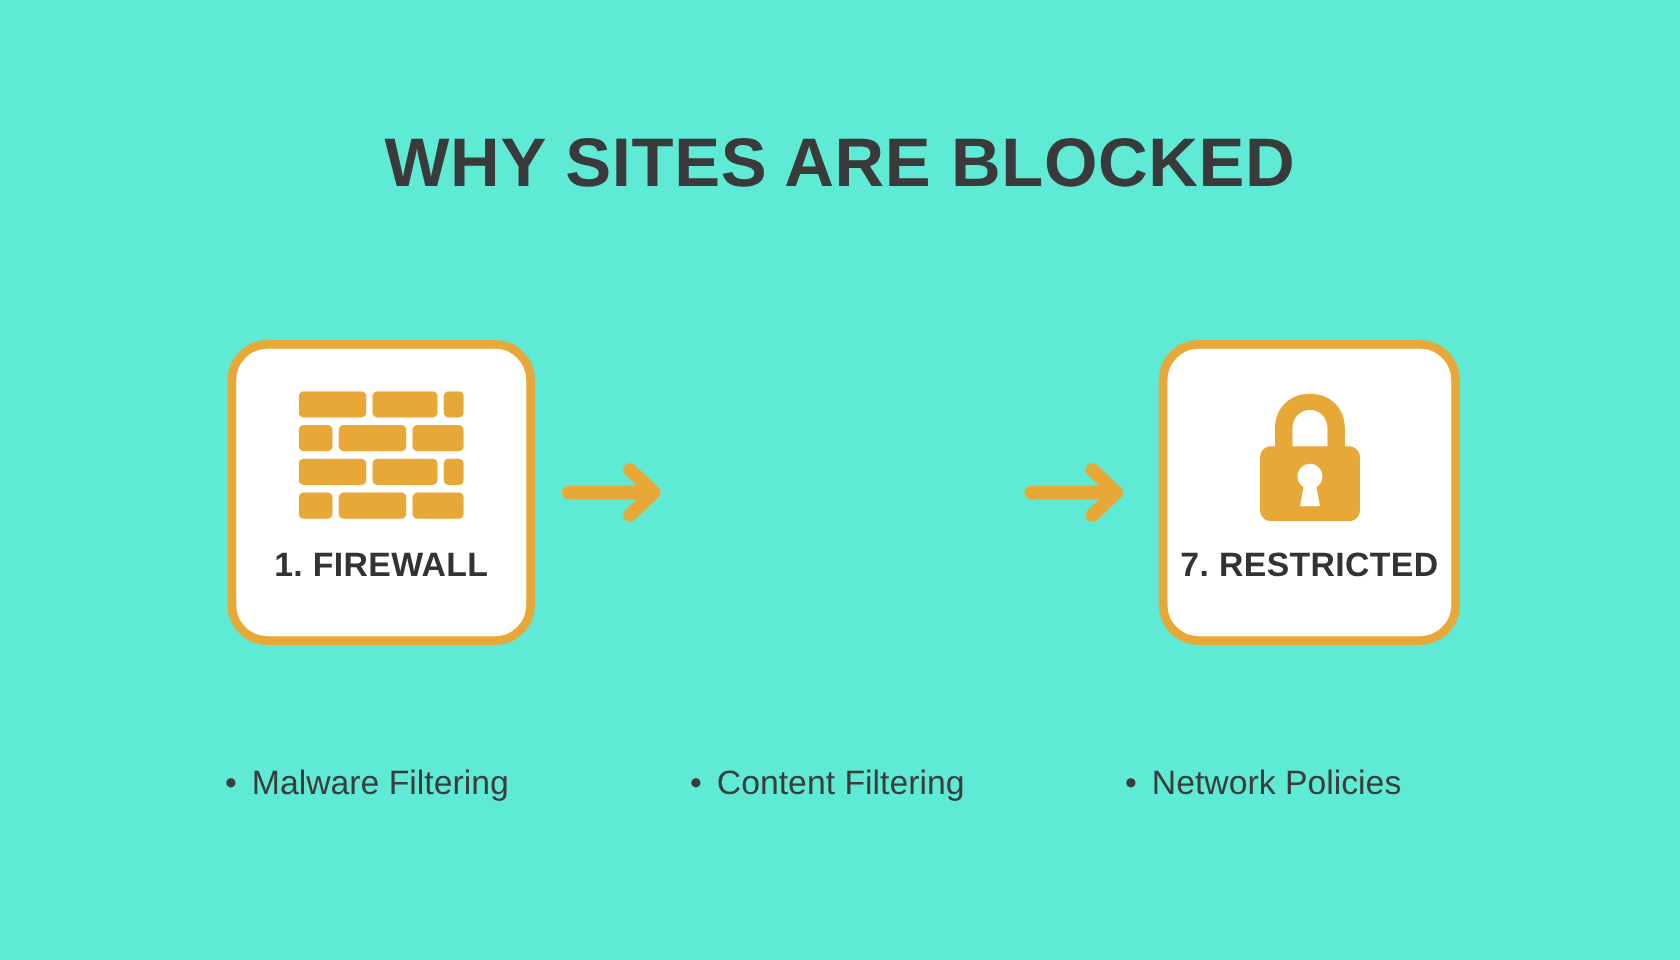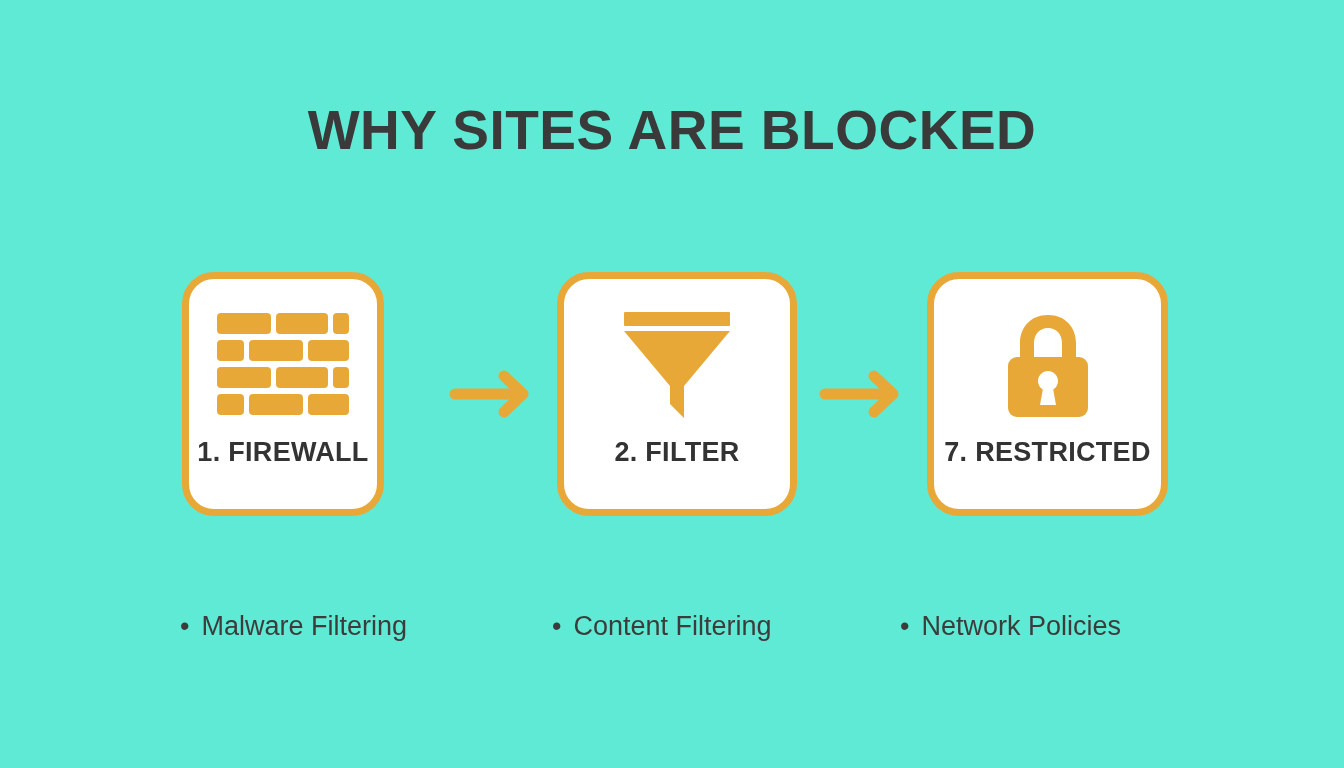--- a/index.html
+++ b/index.html
@@ -41,21 +41,21 @@
     position: absolute;
     top: 272px;
     left: 182px;
     width: 986px;
     height: 244px;
   }
 
   .step-card {
     position: absolute;
     top: 0;
-    width: 202px;
+    width: 246px;
     height: 244px;
     box-sizing: border-box;
     border: 7px solid #e8a838;
     border-radius: 32px;
     background: #ffffff;
   }
   .step-card.card-0 { left: 0px; }
   .step-card.card-1 { left: 375px; width: 240px; }
   .step-card.card-2 { left: 745px; width: 241px; }
 
@@ -145,31 +145,20 @@
             <rect x="116" y="54" width="16" height="21" rx="4"></rect>
             <rect x="0" y="81" width="27" height="21" rx="4"></rect>
             <rect x="32" y="81" width="54" height="21" rx="4"></rect>
             <rect x="91" y="81" width="41" height="21" rx="4"></rect>
           </g>
         </svg>
       </div>
       <div class="card-label">1. FIREWALL</div>
     </div>
 
-    <div class="step-card card-1">
-      <div class="card-icon">
-        <svg width="110" height="106" viewBox="0 0 110 106" xmlns="http://www.w3.org/2000/svg">
-          <g fill="#e8a838">
-            <rect x="2" y="0" width="106" height="14" rx="1"></rect>
-            <path d="M2 19 L108 19 L62 74 L62 106 L48 92 L48 74 Z"></path>
-          </g>
-        </svg>
-      </div>
-      <div class="card-label">2. FILTER</div>
-    </div>
 
     <div class="step-card card-2">
       <div class="card-icon">
         <svg width="82" height="104" viewBox="0 0 82 104" xmlns="http://www.w3.org/2000/svg">
           <path d="M41 2 C23.5 2 13 14.5 13 30 L13 50 L27 50 L27 30 C27 21.5 32.5 15 41 15 C49.5 15 55 21.5 55 30 L55 50 L69 50 L69 30 C69 14.5 58.5 2 41 2 Z" fill="#e8a838"></path>
           <rect x="1" y="44" width="80" height="60" rx="9" fill="#e8a838"></rect>
           <path d="M41 58 C35.5 58 31 62.5 31 68 C31 71.6 32.9 74.8 35.8 76.5 L33 92 L49 92 L46.2 76.5 C49.1 74.8 51 71.6 51 68 C51 62.5 46.5 58 41 58 Z" fill="#ffffff"></path>
         </svg>
       </div>
       <div class="card-label">7. RESTRICTED</div>

